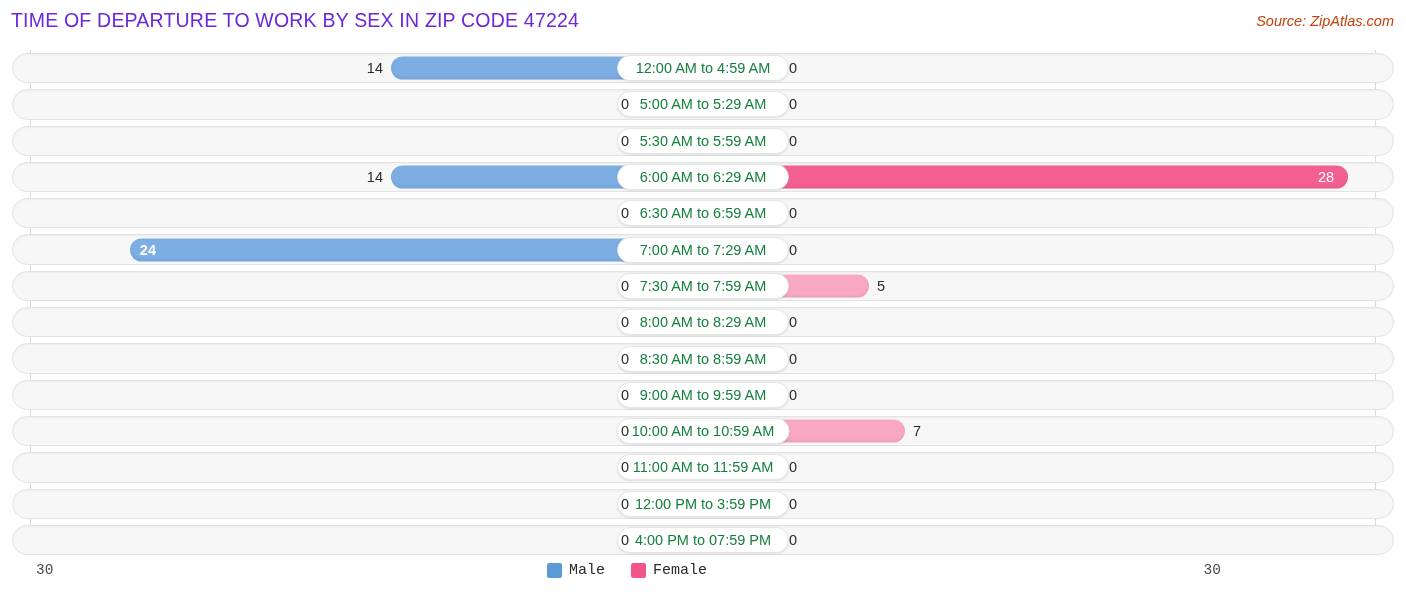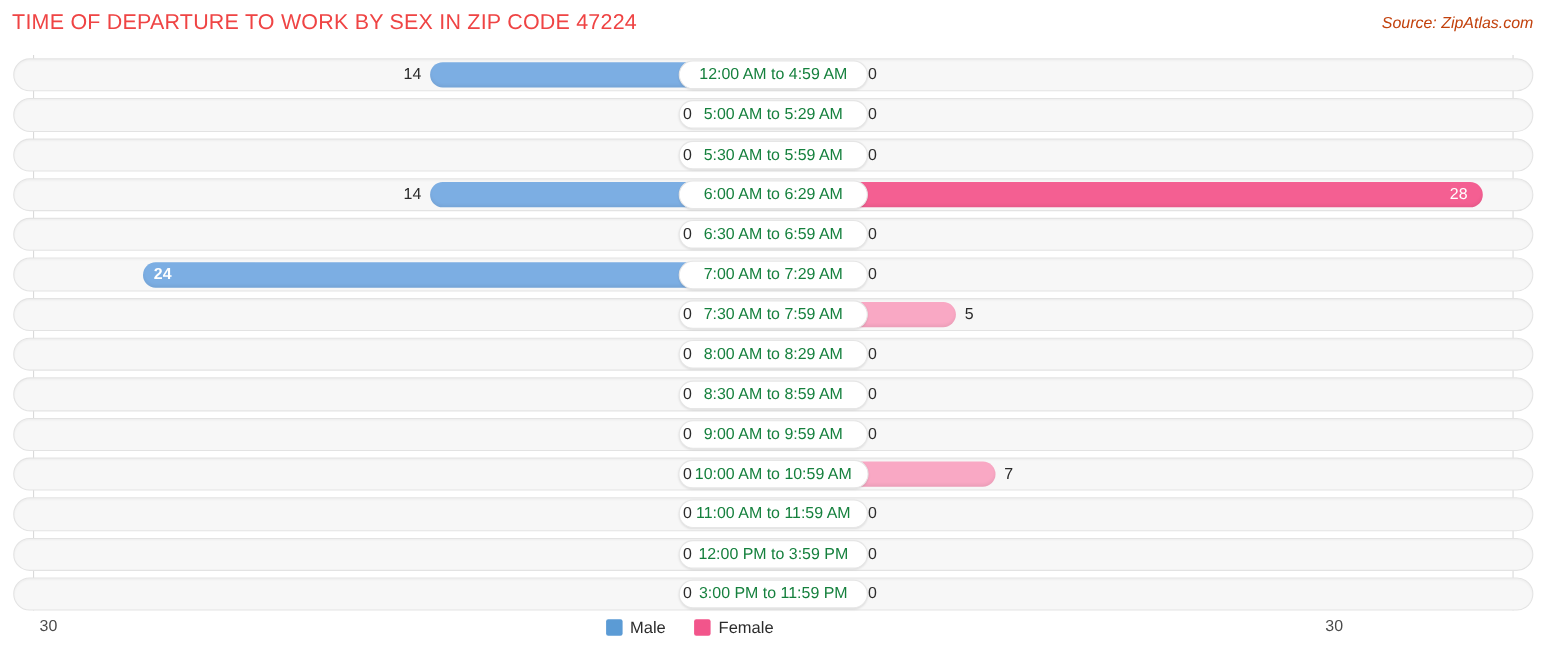--- a/index.html
+++ b/index.html
@@ -21,21 +21,21 @@
   .header {
     position: absolute;
     left: 0; top: 0;
     width: 1406px; height: 44px;
   }
   .chart-title {
     position: absolute;
     left: 11px; top: 9px;
     font-size: 19.5px;
     letter-spacing: 0.2px;
-    color: #ef4444;
+    color: #6d28d9;
     font-weight: 400;
     white-space: nowrap;
   }
   .source-note {
     position: absolute;
     right: 12px; top: 13px;
     font-size: 14.5px;
     font-style: italic;
     color: #c2410c;
     white-space: nowrap;
@@ -137,20 +137,21 @@
     z-index: 7;
   }
   .val.inside { color: #ffffff; }
 
   
   .footer {
     position: absolute;
     left: 0; top: 556px;
     width: 1254px;
     height: 39px;
+    font-family: Liberation Mono, monospace;
   }
   .axis-min, .axis-max {
     position: absolute;
     top: 6px;
     font-size: 14.5px;
     color: #4a4a4a;
   }
   .axis-min { left: 36px; }
   .axis-max { right: 33px; }
 
@@ -293,21 +294,21 @@
           <div class="bar female light" style="width: 78px;"></div>
           <div class="val" style="left: 789px;">0</div>
           <div class="center-label">12:00 PM to 3:59 PM</div>
         </div>
         <div class="row">
           <div class="track"></div>
           <div class="bar male zero" style="width: 66px;"></div>
           <div class="val" style="right: 777px;">0</div>
           <div class="bar female light" style="width: 78px;"></div>
           <div class="val" style="left: 789px;">0</div>
-          <div class="center-label">3:00 PM to 11:59 PM</div>
+          <div class="center-label">4:00 PM to 07:59 PM</div>
         </div>
       </div>
   </div>
 
   <div class="footer">
     <div class="axis-min">30</div>
     <div class="axis-max">30</div>
     <div class="legend" id="legend-container">
         <div class="legend-item">
           <span class="swatch" style="background: rgb(91, 155, 213);"></span>

